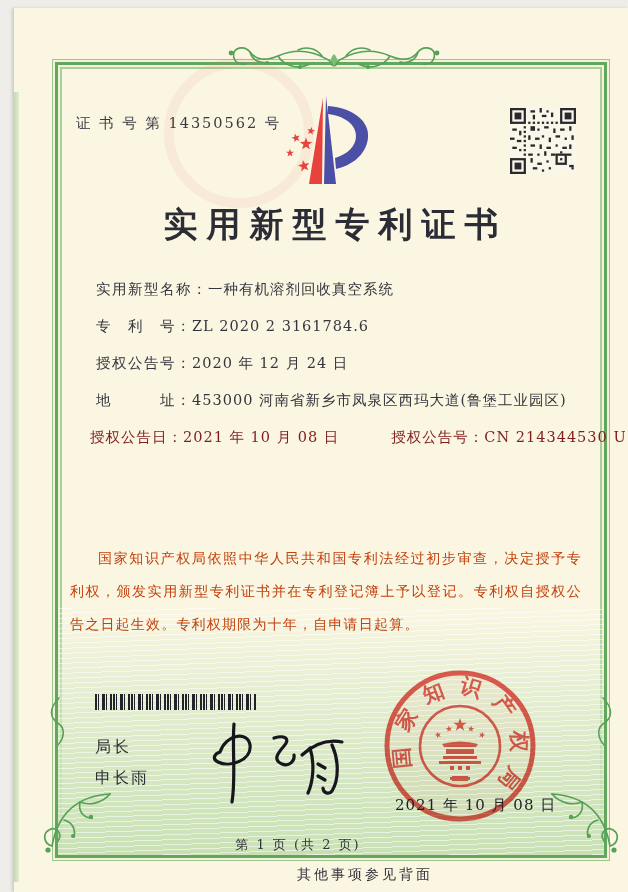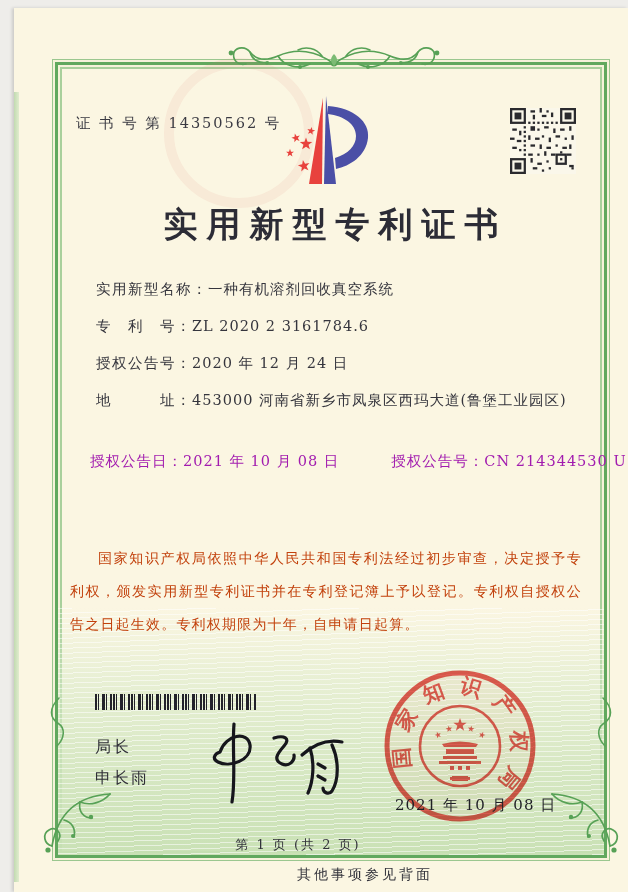--- a/index.html
+++ b/index.html
@@ -52,21 +52,21 @@
   
   .title {
     position:absolute; left:44px; top:194px; width:546px;
     text-align:center; font-size:34px; font-weight:600; color:#2c2c36;
     letter-spacing:9px; text-indent:9px;
   }
   
   .fields { position:absolute; left:76px; top:272px; width:480px; }
   .field-row { height:37px; font-size:14.5px; color:#35353d; letter-spacing:1px; white-space:nowrap; }
   .field-row .lbl { letter-spacing:1.5px;margin-left:6px; }
-  .grant-row { height:37px; font-size:14.5px; color:#a21caf; letter-spacing:1px; white-space:nowrap;margin-top:24px; }
+  .grant-row { height:37px; font-size:14.5px; color:#7f1d1d; letter-spacing:1px; white-space:nowrap; }
   .grant-row .gap { display:inline-block; width:52px; }
   
   .paras { position:absolute; left:56px; top:534px; width:512px; }
   .paras p {
     font-size:14px; line-height:33px; color:#c2410c;
     text-align:justify; text-indent:2em; letter-spacing:1.2px;
   }
   
   .barcode {
     position:absolute; left:81px; top:686px; width:162px; height:16px;

